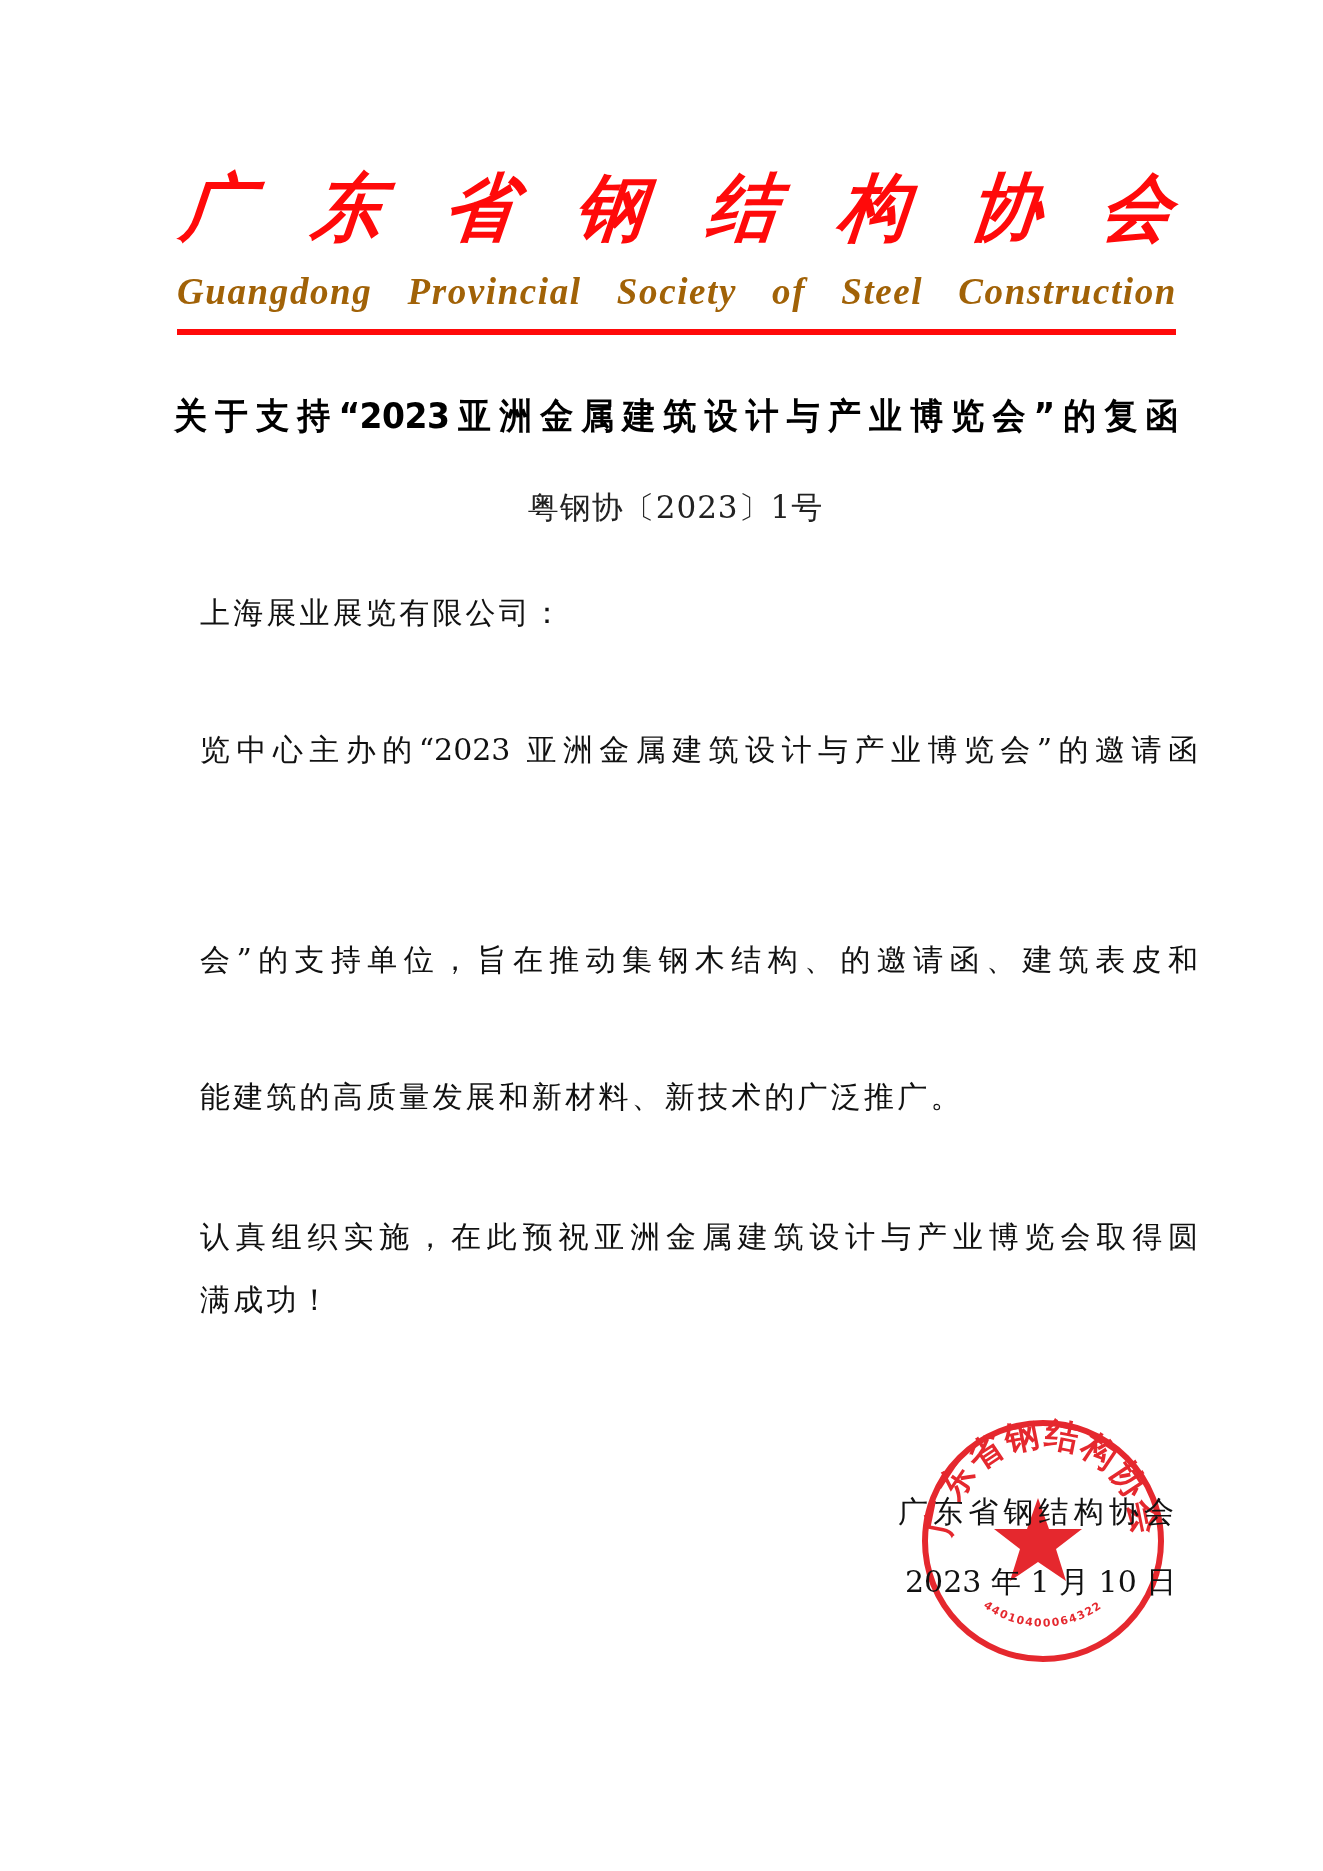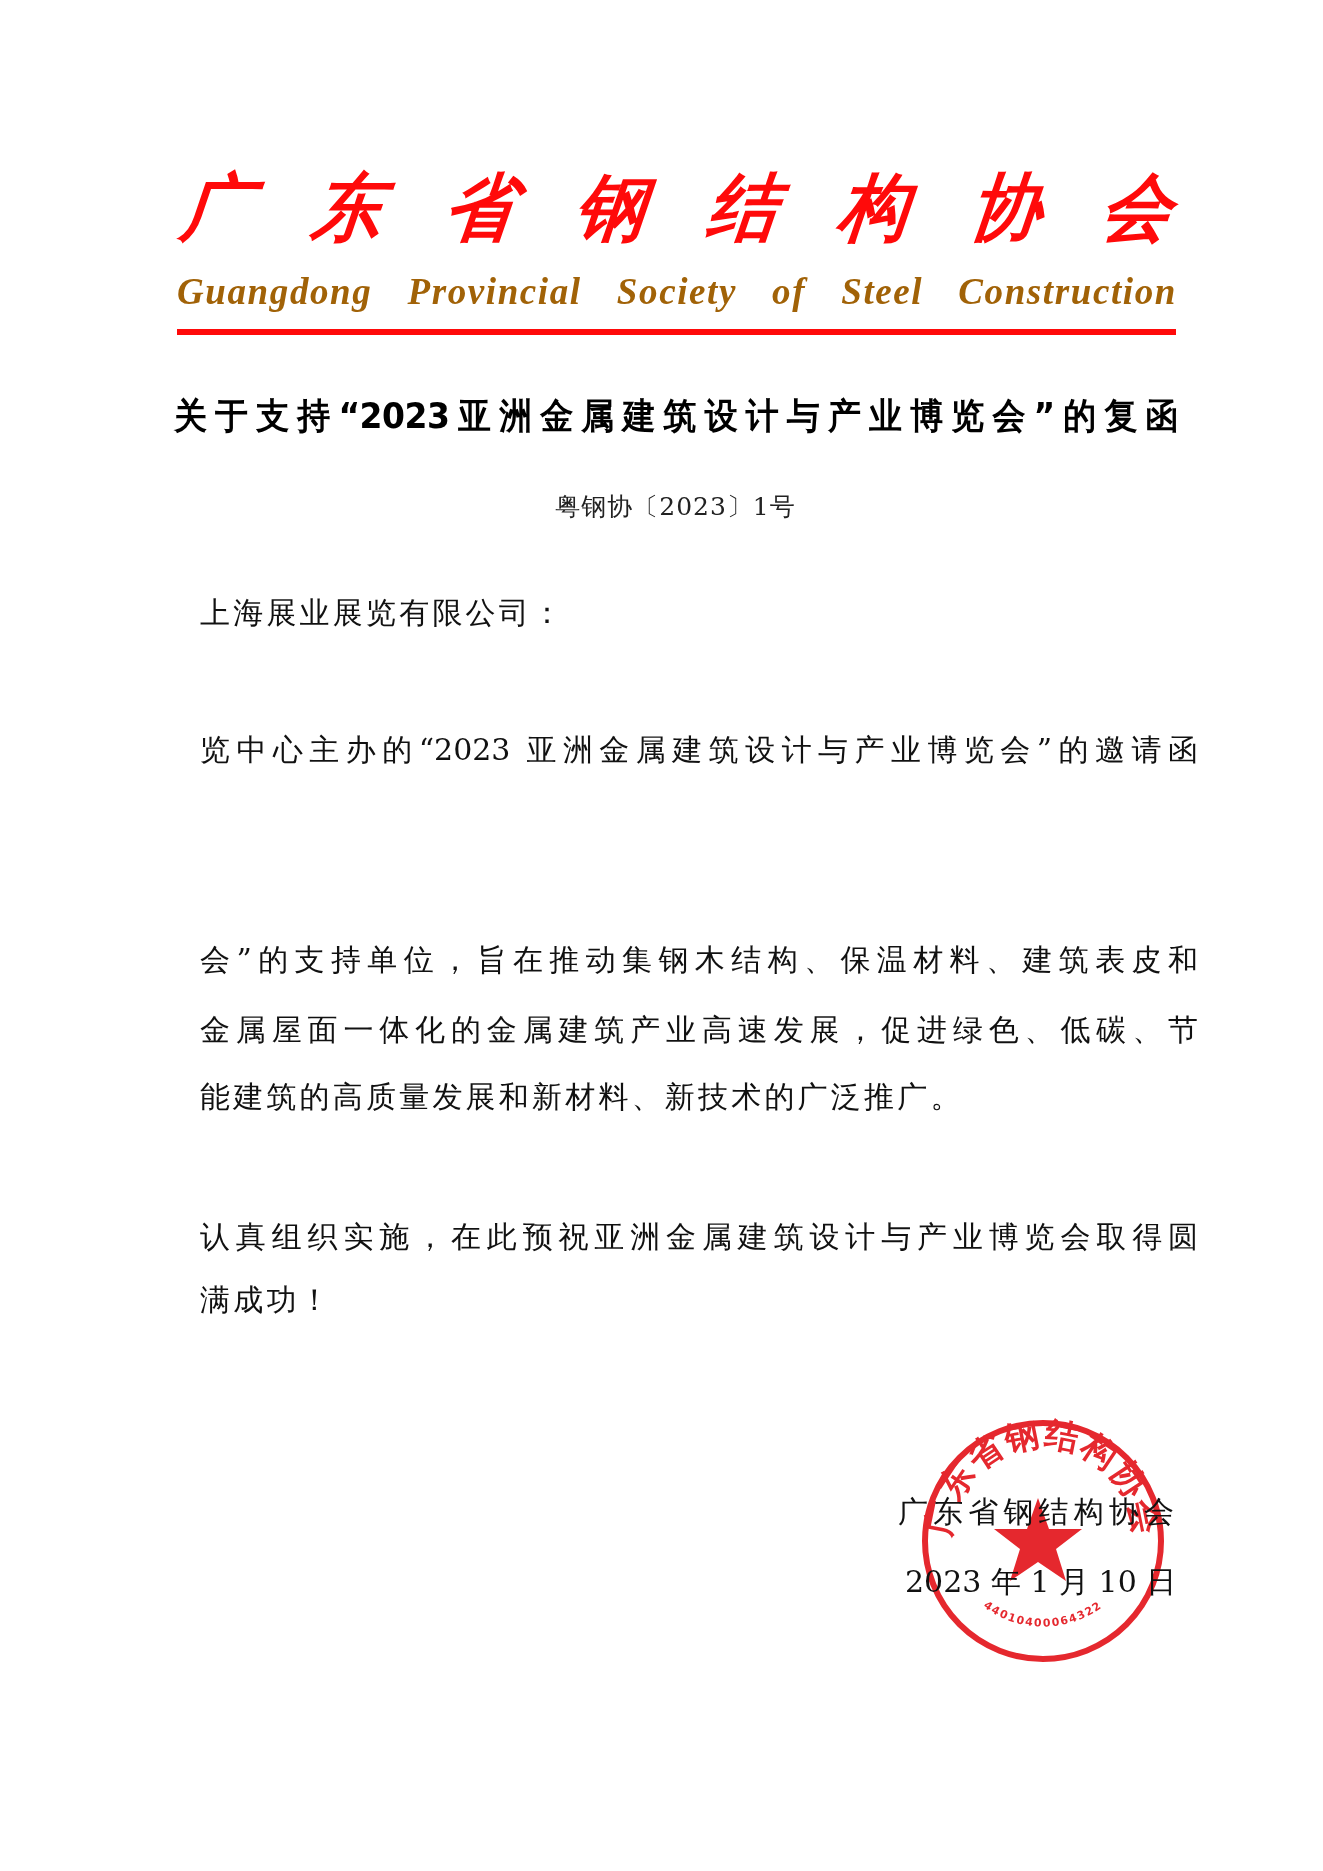--- a/index.html
+++ b/index.html
@@ -85,21 +85,21 @@
     transform: scaleY(1.08);
   }
   .doc-number {
     position: absolute;
     left: 0;
     width: 1323px;
     top: 487px;
     height: 40px;
     text-align: center;
     font-family: "DejaVu Serif", serif;
-    font-size: 25px;
+    font-size: 31px;
     line-height: 40px;
     color: #222;
     letter-spacing: 1px;
     padding-left: 28px;
     box-sizing: border-box;
   }
 
   
   .body-line {
     position: absolute;
@@ -169,22 +169,21 @@
   <div class="lh-rule"></div>
 
   <div class="doc-title">关于支持“2023亚洲金属建筑设计与产业博览会”的复函</div>
 
   <div class="doc-number">粤钢协〔2023〕1号</div>
 
   <div class="body-line" style="top:591px;">上海展业展览有限公司：</div>
 
   <div class="body-line justify" style="top:728px;">览中心主办的“2023 亚洲金属建筑设计与产业博览会”的邀请函</div>
 
-  <div class="body-line justify" style="top:938px;">会”的支持单位，旨在推动集钢木结构、保温材料、建筑表皮和</div>
-  <div class="body-line justify" style="top:1008px;">金属屋面一体化的金属建筑产业高速发展，促进绿色、低碳、节</div>
+  <div class="body-line justify" style="top:938px;">会”的支持单位，旨在推动集钢木结构、的邀请函、建筑表皮和</div>
   <div class="body-line" style="top:1075px;">能建筑的高质量发展和新材料、新技术的广泛推广。</div>
 
   <div class="body-line justify" style="top:1215px;">认真组织实施，在此预祝亚洲金属建筑设计与产业博览会取得圆</div>
   <div class="body-line" style="top:1278px;">满成功！</div>
 
   <svg class="stamp" viewBox="0 0 250 246">
     <defs>
       <path id="arcTop" d="M 38 150 A 92 92 0 1 1 212 150" fill="none"></path>
       <path id="arcBottom" d="M 55 180 A 100 100 0 0 0 195 180" fill="none"></path>
     </defs>

